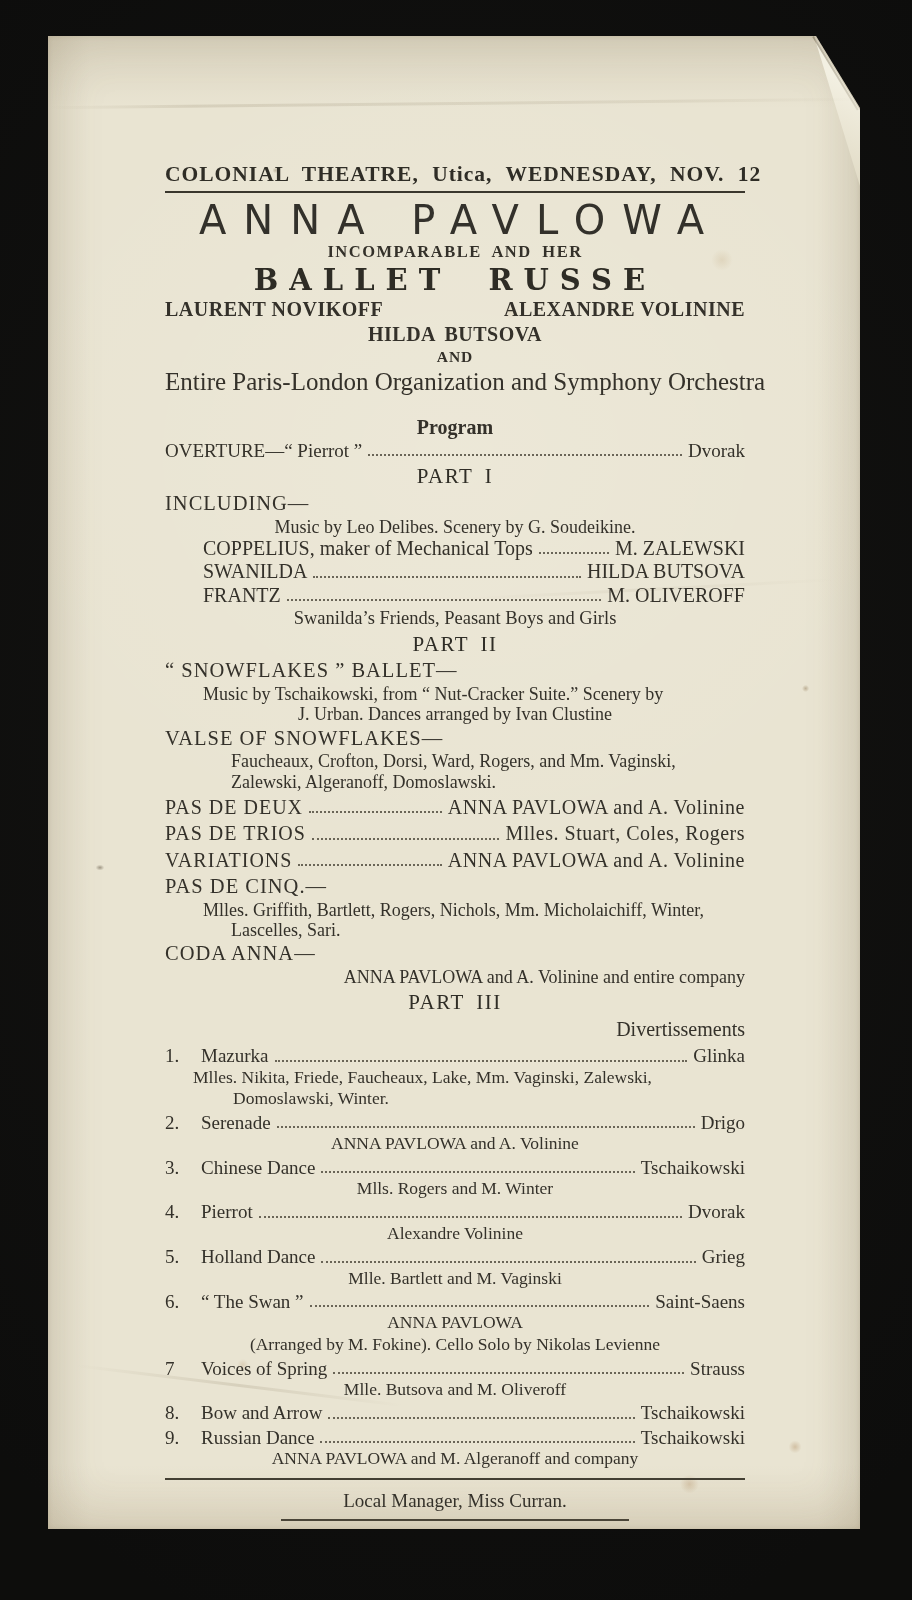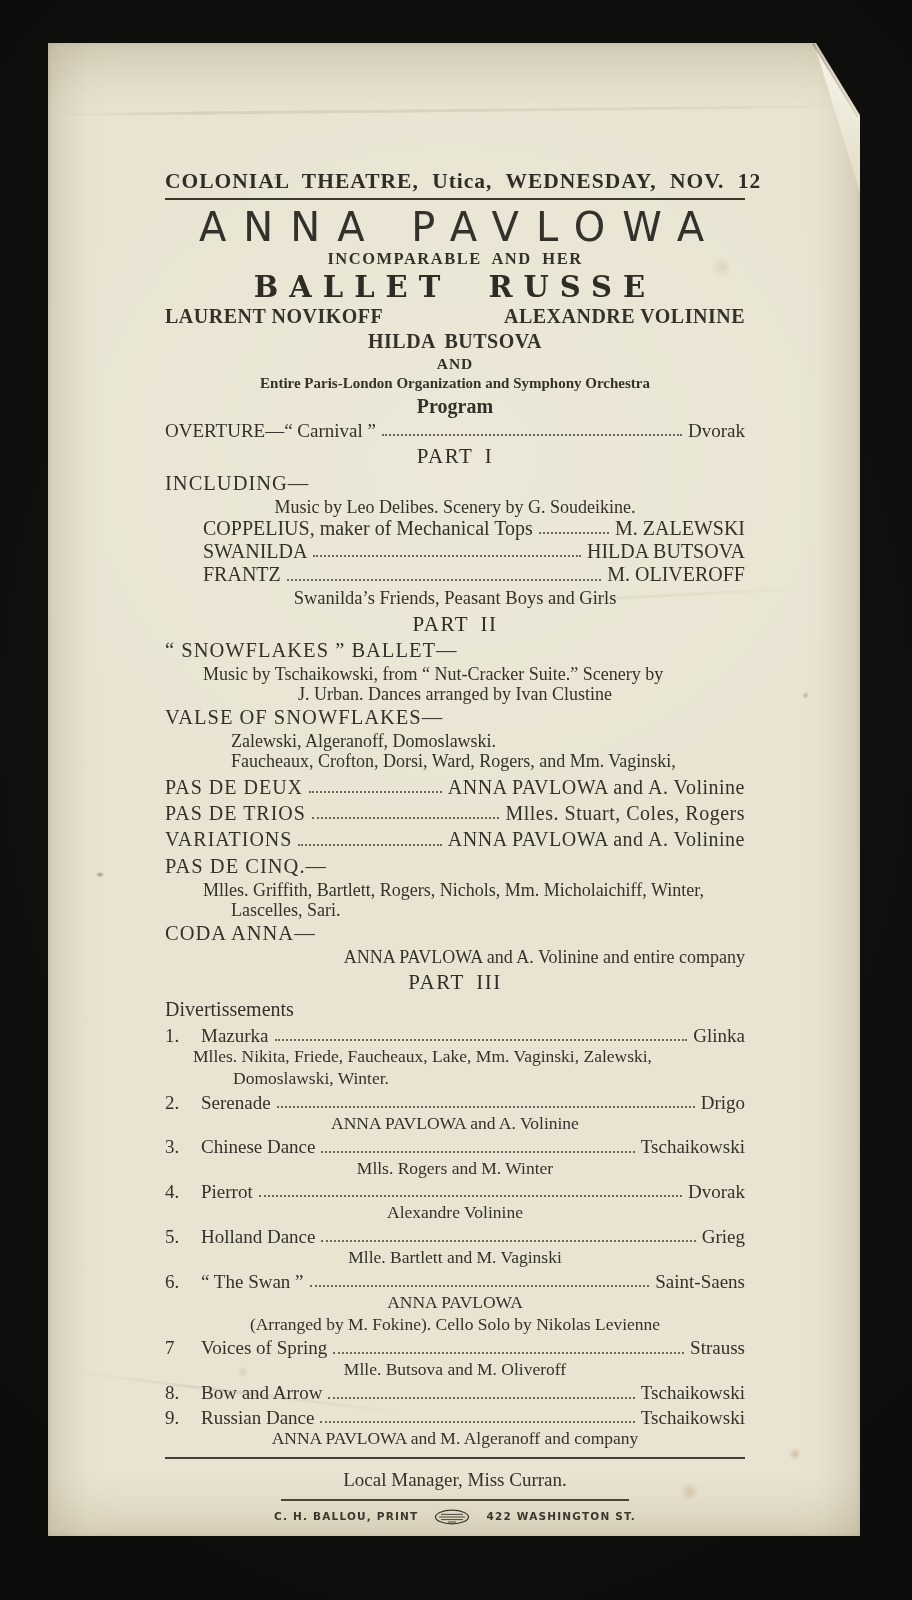--- a/index.html
+++ b/index.html
@@ -4,21 +4,21 @@
 <style>
   html,body { margin:0; padding:0; }
   body {
     width:912px; height:1600px; position:relative; overflow:hidden;
     background:#0d0d0c;
     background-image: radial-gradient(ellipse 900px 1200px at 50% 45%, rgba(40,38,34,.25), transparent 80%);
     font-family:"Liberation Serif", serif;
     color:#34312a;
   }
   .paper {
-    position:absolute; left:48px; top:43px; width:812px; height:1493px;
+    position:absolute; left:48px; top:36px; width:812px; height:1493px;
     background-color:#e9e4d2;
     background-image:
       radial-gradient(circle 5px at 93.3% 43.7%, rgba(110,80,38,.35), transparent 72%),
       radial-gradient(circle 9px  at 92% 94.5%, rgba(150,100,45,.28), transparent 72%),
       radial-gradient(circle 13px at 79% 97%,   rgba(150,100,45,.22), transparent 72%),
       radial-gradient(circle 8px  at 24% 89%,   rgba(150,100,45,.16), transparent 72%),
       radial-gradient(circle 4px  at 28% 9%,    rgba(90,70,40,.30),  transparent 72%),
       radial-gradient(ellipse 6px 4px at 6.4% 55.7%, rgba(70,58,40,.45), transparent 72%),
       radial-gradient(circle 15px at 83% 15%,   rgba(160,120,60,.14), transparent 72%),
       radial-gradient(circle 10px at 57% 18.5%, rgba(160,120,60,.10), transparent 72%),
@@ -59,41 +59,41 @@
     font-family:"DejaVu Sans", sans-serif; font-size:40px; line-height:1.05;
     letter-spacing:17px; padding-left:10px; text-align:center; white-space:nowrap;
     color:#33312b; margin-bottom:2px;
   }
   .subtitle { text-align:center; font-weight:bold; font-size:16.5px; letter-spacing:1.5px; word-spacing:5px; margin-bottom:3px; }
   .company  { font-family:"DejaVu Serif", serif; text-align:center; font-weight:bold; font-size:29px; line-height:1.1;
               letter-spacing:11px; word-spacing:16px; white-space:nowrap; margin-bottom:2px; color:#2e2c25; }
   .smallcaps-word { text-align:center; font-weight:bold; font-size:15.5px; letter-spacing:1px; margin-bottom:2px; }
   .principals { display:flex; justify-content:space-between; font-weight:bold; font-size:20px; letter-spacing:.5px; margin-bottom:2px; }
   .principal-center { text-align:center; font-weight:bold; font-size:20px; letter-spacing:.5px; word-spacing:4px; margin-bottom:3px; }
-  .organization { text-align:center; font-weight:bold; font-size:15px; margin-top:2px; margin-bottom:4px; white-space:nowrap; }
+  .organization { text-align:center; font-weight:normal; font-size:25px; margin-top:2px; margin-bottom:20px; white-space:nowrap; }
   .program-label { text-align:center; font-weight:bold; font-size:20px; margin:4px 0 2px; }
 
   .row { display:flex; align-items:flex-end; }
   .row .lbl { white-space:nowrap; }
   .row .val { white-space:nowrap; }
   .leader { flex:1; border-bottom:2px dotted rgba(74,69,56,.8); margin:0 6px 5px; min-width:14px; }
   .caps-row { font-size:20px; letter-spacing:.5px; margin:4px 0; }
   .caps-row .lbl { letter-spacing:1px; }
 
   .part-heading { text-align:center; font-size:21px; letter-spacing:1.5px; word-spacing:5px; margin:4px 0 3px; color:#2f2d26; }
   .section-title { font-size:20.5px; letter-spacing:1px; margin:2px 0; }
   .credit-line { font-size:18px; }
   .center { text-align:center; }
   .right  { text-align:right; }
   .ind1 { margin-left:38px; }
   .ind2 { margin-left:66px; }
   .cast-row { margin-left:38px; font-size:20px; margin-bottom:1px; }
   .note-line { font-size:18.5px; text-align:center; margin:2px 0; }
 
-  .divert-sub { text-align:left; font-size:20px; margin-bottom:5px; }
+  .divert-sub { text-align:right; font-size:20px; margin-bottom:5px; }
   .item { margin-bottom:3px; }
   .item .main { font-size:19px; }
   .item .num { width:36px; flex:0 0 36px; }
   .perf { font-size:17.5px; line-height:1.12; margin:1px 0 2px; }
   .perf.pl1 { margin-left:28px; text-align:left; }
   .perf.pl2 { margin-left:68px; text-align:left; }
 
   .footer-rule { border-top:2px solid #433f33; margin-top:9px; }
   .manager { text-align:center; font-size:19px; margin:10px 0 8px; }
   .short-rule { width:348px; margin:0 auto; border-top:2px solid #4a4538; }
@@ -120,21 +120,21 @@
     <div class="principals">
       <span>LAURENT NOVIKOFF</span>
       <span>ALEXANDRE VOLININE</span>
     </div>
     <div class="principal-center">HILDA BUTSOVA</div>
     <div class="smallcaps-word">AND</div>
     <div class="organization">Entire Paris-London Organization and Symphony Orchestra</div>
     <div class="program-label">Program</div>
 
     <div class="row">
-      <span class="lbl">OVERTURE—“ Carnival ”</span>
+      <span class="lbl">OVERTURE—“ Pierrot ”</span>
       <span class="leader"></span>
       <span class="val">Dvorak</span>
     </div>
 
     <div class="part-heading">PART I</div>
     <div class="section-title">INCLUDING—</div>
     <div class="credit-line center">Music by Leo Delibes.  Scenery by G. Soudeikine.</div>
 
     <div class="row cast-row">
       <span class="lbl">COPPELIUS, maker of Mechanical Tops</span>
@@ -152,22 +152,22 @@
       <span class="val">M. OLIVEROFF</span>
     </div>
     <div class="note-line">Swanilda’s Friends, Peasant Boys and Girls</div>
 
     <div class="part-heading">PART II</div>
     <div class="section-title">“ SNOWFLAKES ” BALLET—</div>
     <div class="credit-line ind1">Music by Tschaikowski, from “ Nut-Cracker Suite.”  Scenery by</div>
     <div class="credit-line center">J. Urban.  Dances arranged by Ivan Clustine</div>
 
     <div class="section-title">VALSE OF SNOWFLAKES—</div>
+    <div class="credit-line ind2">Faucheaux, Crofton, Dorsi, Ward, Rogers, and Mm. Vaginski,</div>
     <div class="credit-line ind2">Zalewski, Algeranoff, Domoslawski.</div>
-    <div class="credit-line ind2">Faucheaux, Crofton, Dorsi, Ward, Rogers, and Mm. Vaginski,</div>
 
     <div class="row caps-row">
       <span class="lbl">PAS DE DEUX</span>
       <span class="leader"></span>
       <span class="val">ANNA PAVLOWA and A. Volinine</span>
     </div>
     <div class="row caps-row">
       <span class="lbl">PAS DE TRIOS</span>
       <span class="leader"></span>
       <span class="val">Mlles. Stuart, Coles, Rogers</span>

